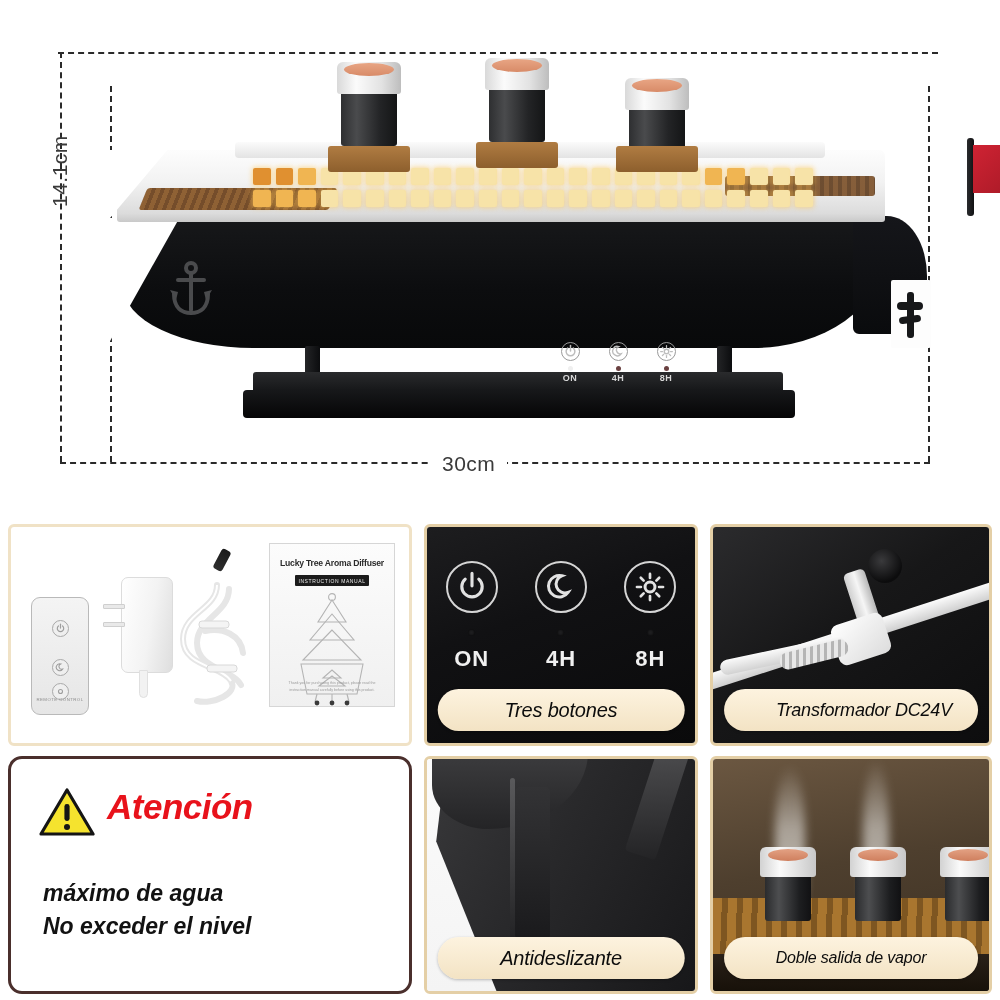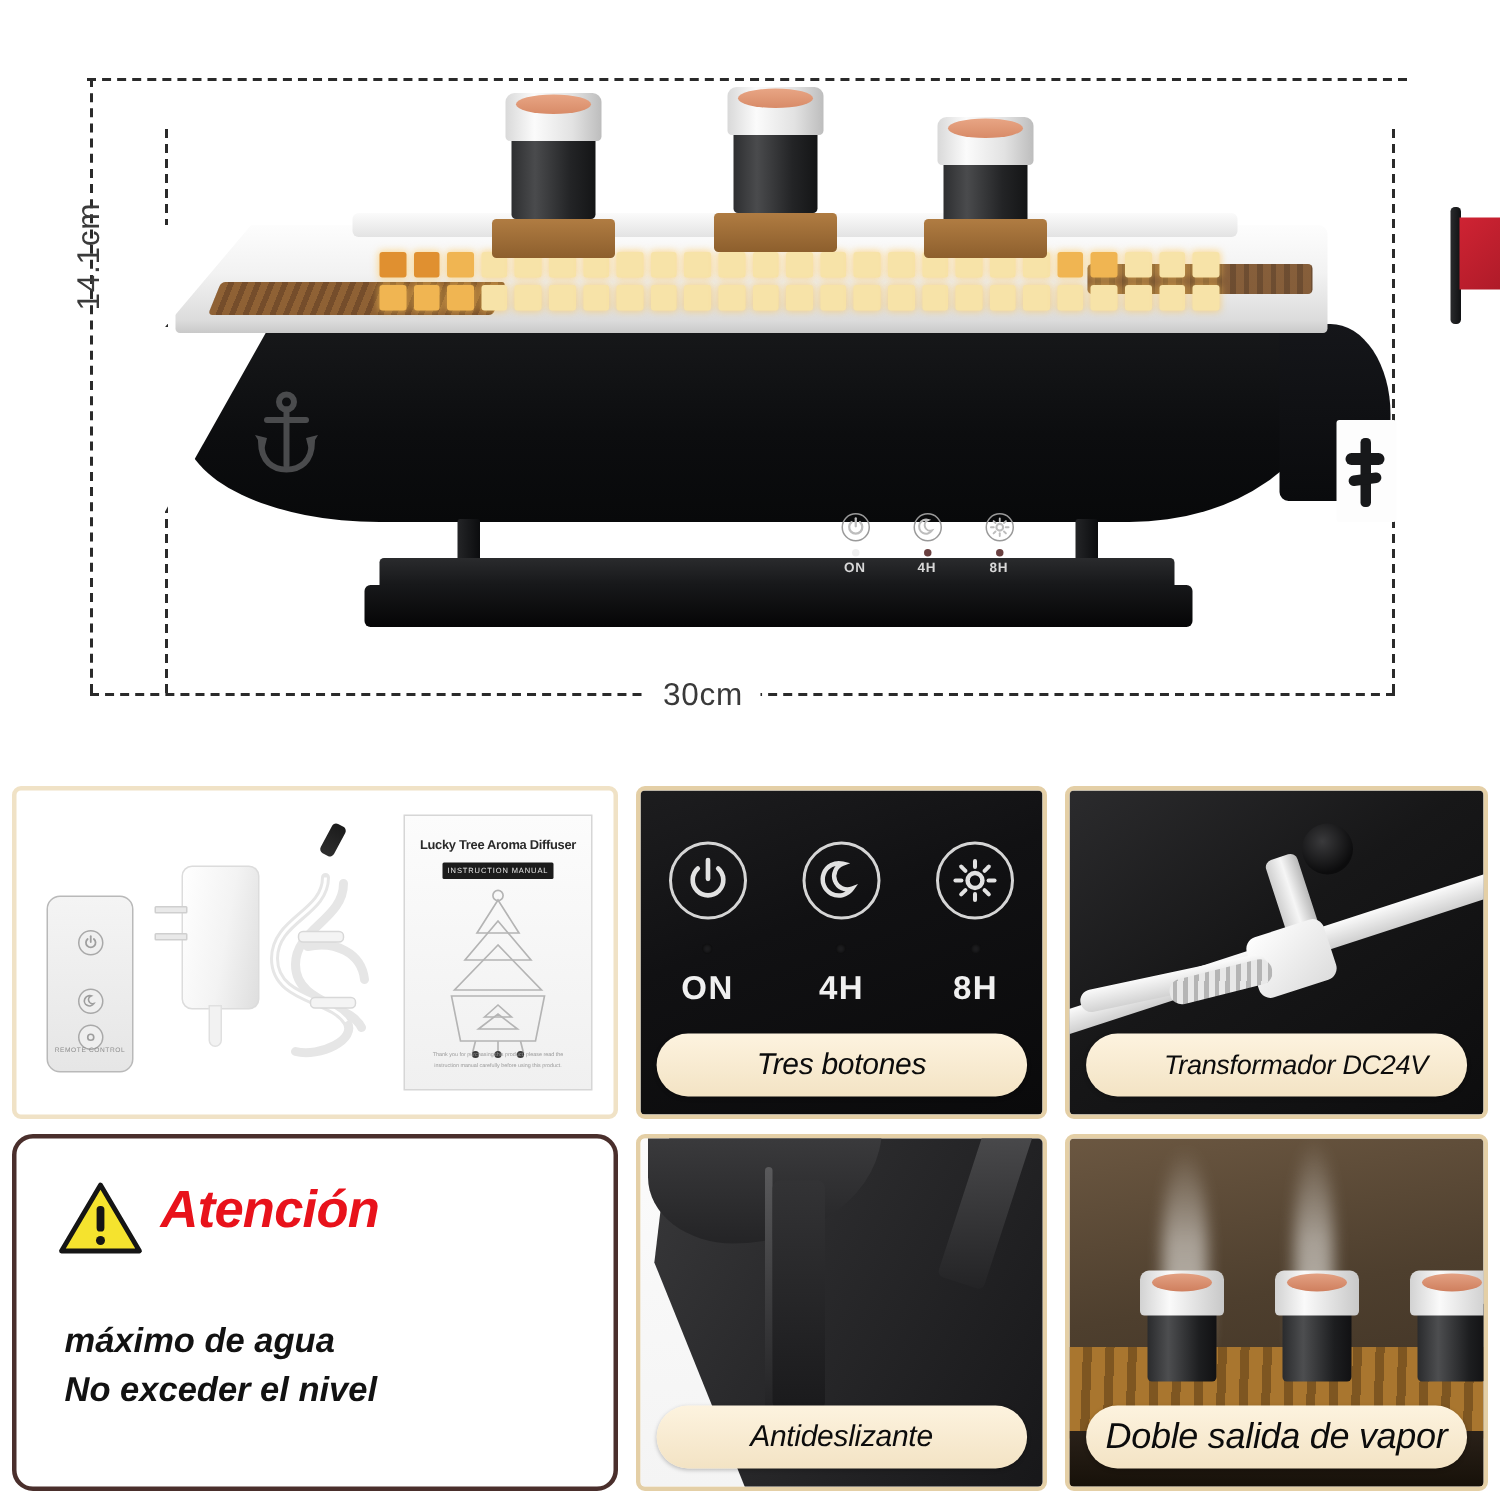--- a/index.html
+++ b/index.html
@@ -211,21 +211,21 @@
     display: flex; align-items: center; justify-content: center;
     box-shadow: 0 1px 3px rgba(0,0,0,0.25);
     z-index: 6;
   }
   .caption-pill span {
     font-family: "Liberation Sans", sans-serif;
     font-weight: normal; font-style: italic;
     font-size: 20px; color: #0c0c0c; letter-spacing: -0.2px; white-space: nowrap;
   }
   #panel-transformer .caption-pill span { font-size: 18px; margin-left: 26px; }
-  #panel-vapor .caption-pill span { font-size: 24px; }
+  #panel-vapor .caption-pill span { font-size: 16px; }
 
   
   .remote {
     position: absolute; left: 20px; top: 70px; width: 58px; height: 118px;
     background: linear-gradient(180deg,#f4f4f4,#e6e6e6);
     border: 1.5px solid #b9b9b9; border-radius: 9px;
   }
   .remote .rbtn {
     width: 17px; height: 17px; margin: 0 auto; border-radius: 50%;
     border: 1.4px solid #a9a9a9; background: #efefef; position: relative;
@@ -249,21 +249,21 @@
   }
   .cable-coil {
     position: absolute; left: 160px; top: 42px; width: 92px; height: 140px;
   }
   .dc-tip {
     position: absolute; left: 206px; top: 22px; width: 10px; height: 22px;
     background: linear-gradient(180deg,#1b1b1b,#2e2e2e); border-radius: 3px;
     transform: rotate(28deg);
   }
   .manual {
-    position: absolute; left: 258px; top: 16px; width: 126px; height: 184px;
+    position: absolute; left: 258px; top: 16px; width: 126px; height: 164px;
     background: linear-gradient(180deg,#fcfcfc,#f0f0f0);
     border: 1px solid #d6d6d6;
   }
   .manual-title {
     margin: 14px 8px 0; font-size: 8.6px; font-weight: bold; color: #2a2a2a;
     text-align: center; letter-spacing: -0.2px;
   }
   .manual-badge {
     margin: 7px auto 0; width: 74px; height: 11px; background: #1b1b1b;
     display: flex; align-items: center; justify-content: center;

